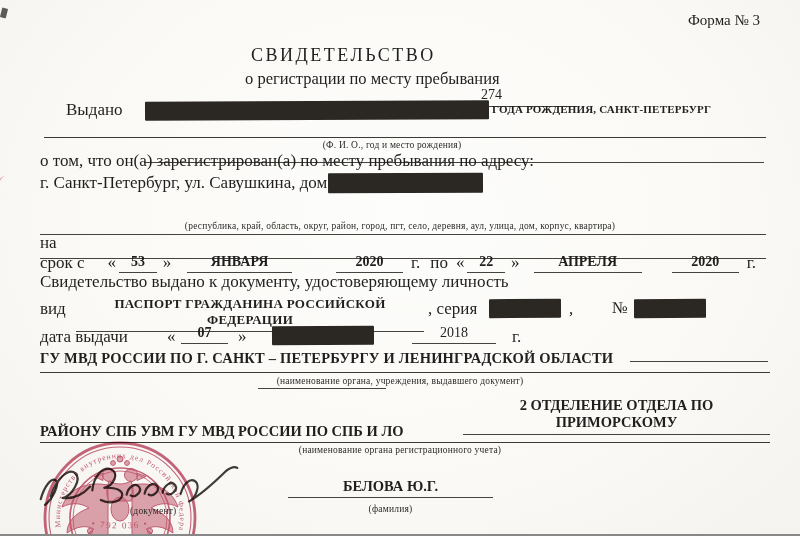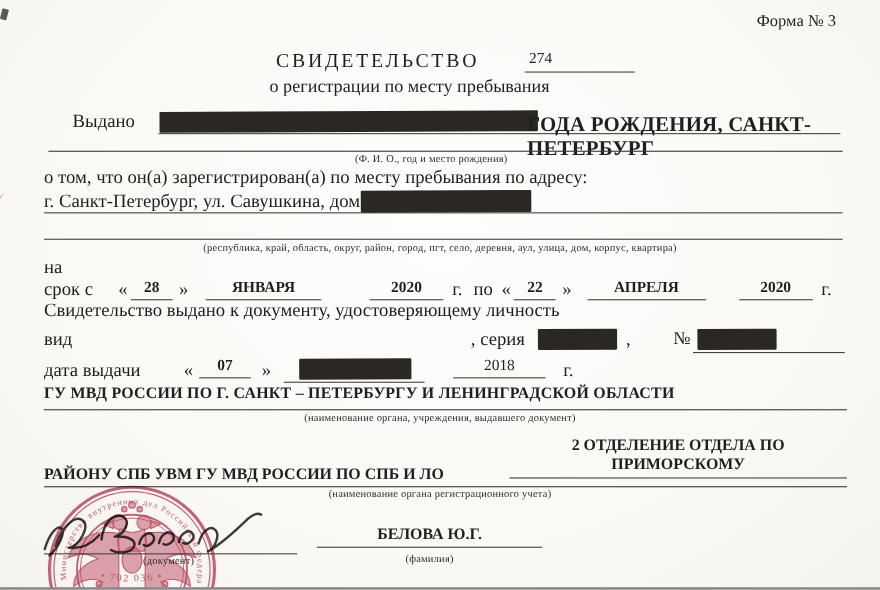--- a/index.html
+++ b/index.html
@@ -14,21 +14,21 @@
     font-family:"Liberation Serif","DejaVu Serif",serif;
     color:#201f1d;
   }
   .abs{position:absolute;}
   .t17{font-size:17px;line-height:1.15;}
   .t16{font-size:16.5px;line-height:1.15;}
   .cap{font-size:9.5px;color:#2c2b29;letter-spacing:0.2px;}
   .center{text-align:center;}
   .bold{font-weight:bold;}
   .typed{font-weight:600;}
-  .line{border-bottom:1.5px solid #45433e;}
+  .line{border-bottom:1.5px solid #45433e;margin-top:41px;}
   .line2{border-bottom:1.9px solid #3a3935;}
   .cell{
     display:inline-block;text-align:center;
     border-bottom:1.5px solid #45433e;
     padding-bottom:2px;vertical-align:bottom;
   }
   .redact{
     position:absolute;background:#2b2723;border-radius:1px;
     transform:rotate(-0.25deg);
   }
@@ -51,52 +51,53 @@
 
   <div class="abs" style="left:251px;top:45px;font-size:18px;letter-spacing:2.5px;">СВИДЕТЕЛЬСТВО</div>
   <div class="abs line" style="left:477px;top:44px;width:100px;padding-bottom:3px;">
     <span class="smallnum" style="margin-left:4px;">274</span>
   </div>
   <div class="abs t16" style="left:245px;top:70px;">о регистрации по месту пребывания</div>
 
   <div class="abs t17" style="left:66px;top:100px;">Выдано</div>
   <div class="abs line" style="left:144px;top:97px;right:36px;height:24px;"></div>
   <div class="redact" style="left:145px;top:101px;width:344px;height:19px;"></div>
-  <div class="abs bold" style="left:479px;top:103px;font-size:19px;letter-spacing:0.2px;">ГОДА РОЖДЕНИЯ, САНКТ-ПЕТЕРБУРГ</div>
+  <div class="abs bold" style="left:492px;top:103px;font-size:11px;letter-spacing:0.2px;">ГОДА РОЖДЕНИЯ, САНКТ-ПЕТЕРБУРГ</div>
 
   <div class="abs line2" style="left:44px;top:116px;right:34px;height:21px;"></div>
   <div class="abs cap center" style="left:0;right:16px;top:140px;">(Ф. И. О., год и место рождения)</div>
 
   <div class="abs t17" style="left:40px;top:151px;">о том, что он(а) зарегистрирован(а) по месту пребывания по адресу:</div>
   <div class="abs line" style="left:40px;top:171px;right:34px;height:22px;"></div>
   <div class="abs t17" style="left:40px;top:173px;">г. Санкт-Петербург, ул. Савушкина, дом</div>
   <div class="redact" style="left:328px;top:173px;width:155px;height:20px;"></div>
   <div class="abs line" style="left:40px;top:196px;right:34px;height:21px;"></div>
   <div class="abs cap center" style="left:0;right:0;top:221px;">(республика, край, область, округ, район, город, пгт, село, деревня, аул, улица, дом, корпус, квартира)</div>
 
   <div class="abs prow" style="left:40px;top:233px;width:716px;">
     <span>на срок с</span>
     <span style="margin-left:14px;">«</span>
-    <span class="cell" style="width:46px;margin-left:3px;">28</span>
+    <span class="cell" style="width:46px;margin-left:3px;">53</span>
     <span style="margin-left:6px;">»</span>
     <span class="cell" style="width:128px;margin-left:16px;">ЯНВАРЯ</span>
     <span class="cell" style="width:82px;margin-left:44px;">2020</span>
     <span style="margin-left:8px;">г.</span>
     <span style="margin-left:10px;">по</span>
     <span style="margin-left:8px;">«</span>
     <span class="cell" style="width:46px;margin-left:3px;">22</span>
     <span style="margin-left:6px;">»</span>
     <span class="cell" style="width:132px;margin-left:14px;">АПРЕЛЯ</span>
     <span class="cell" style="width:82px;margin-left:30px;">2020</span>
     <span style="margin-left:8px;">г.</span>
   </div>
 
   <div class="abs t17" style="left:40px;top:272px;">Свидетельство выдано к документу, удостоверяющему личность</div>
 
   <div class="abs t17" style="left:40px;top:299px;">вид</div>
+  <div class="abs cell" style="left:76px;top:296px;width:348px;font-size:13px;font-weight:600;letter-spacing:0.3px;padding-bottom:3px;">ПАСПОРТ ГРАЖДАНИНА РОССИЙСКОЙ ФЕДЕРАЦИИ</div>
   <div class="abs t17" style="left:428px;top:299px;">, серия</div>
   <div class="redact" style="left:489px;top:299px;width:72px;height:19px;"></div>
   <div class="abs t17" style="left:569px;top:299px;">,</div>
   <div class="abs t16" style="left:612px;top:299px;">№</div>
   <div class="abs line" style="left:630px;top:298px;right:32px;height:22px;"></div>
   <div class="redact" style="left:634px;top:299px;width:72px;height:19px;"></div>
 
   <div class="abs t17" style="left:40px;top:327px;">дата выдачи</div>
   <div class="abs t17" style="left:167px;top:327px;">«</div>
   <div class="abs cell typed" style="left:181px;top:325px;width:47px;font-size:14px;">07</div>

